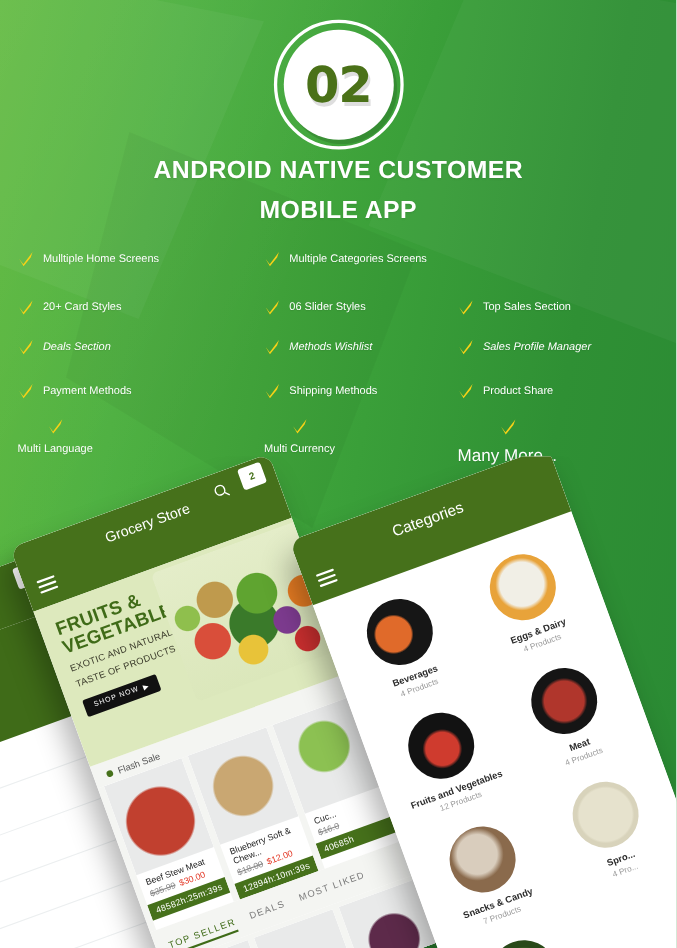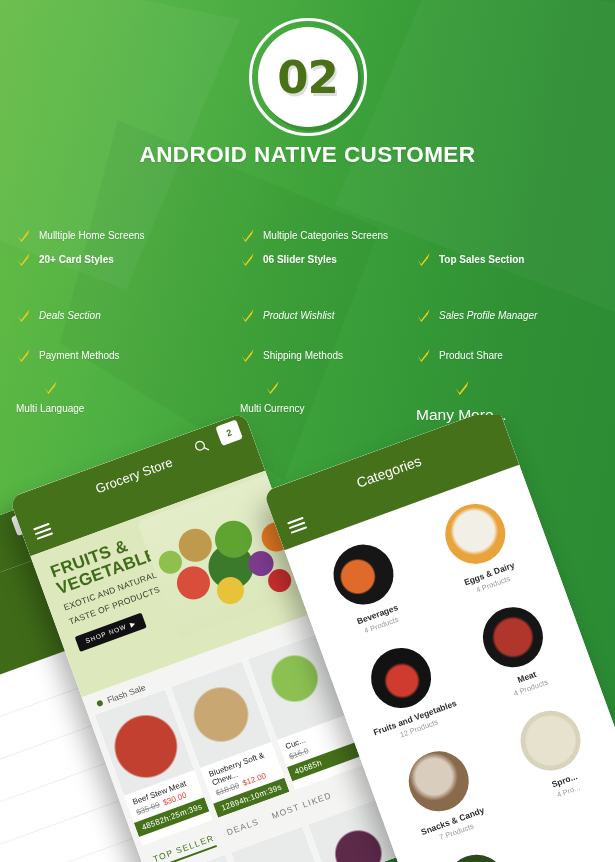--- a/index.html
+++ b/index.html
@@ -78,21 +78,21 @@
     color:#ffffff; font-size:10px; white-space:nowrap;
     text-shadow:0 1px 1px rgba(0,0,0,0.10);
   }
   .check {
     display:inline-block; width:15px; height:15px; flex:none;
     position:relative;
   }
   .check svg { display:block; }
   .c0 { left:16px;  top:4px; }
   .c1 { left:240px; top:4px; }
-  .r1 { top:28px;font-weight:bold; } .r2 { top:84px;font-style:italic; } .r3 { top:124px; } .r4 { top:156px;flex-direction:column; }
+  .r1 { top:48px; } .r2 { top:84px;font-style:italic; } .r3 { top:124px; } .r4 { top:156px;flex-direction:column; }
   .col1 { left:16px; }
   .col2 { left:240px; }
   .col3 { left:416px; }
   .feat.mm { font-size:15.5px; gap:11px; }
 
   
   #phones {
     position:absolute; top:415px; left:0; width:615px; height:447px;
     overflow:hidden;
   }
@@ -267,20 +267,21 @@
 
   <div id="badge-wrap">
     <div id="badge-ring"></div>
     <div id="badge-disc">
       <span id="badge-num">02</span>
     </div>
   </div>
 
   <h1 id="title">
     <span class="l1">ANDROID NATIVE CUSTOMER</span>
+    <span class="l2">MOBILE APP</span>
   </h1>
 
   <div id="features">
 
     <div class="feat col1 c0">
       <span class="check">
           <svg width="15" height="15" viewBox="0 0 15 15">
             <path d="M1.5 7.4 L5.2 12.2 L13.6 1.2 L11.9 6.0 L5.4 14.0 Z" fill="#f7d117"></path>
           </svg>
         </span>
@@ -334,21 +335,21 @@
           </svg>
         </span>
       <span>06 Slider Styles</span>
     </div>
     <div class="feat col2 r2">
       <span class="check">
           <svg width="15" height="15" viewBox="0 0 15 15">
             <path d="M1.5 7.4 L5.2 12.2 L13.6 1.2 L11.9 6.0 L5.4 14.0 Z" fill="#f7d117"></path>
           </svg>
         </span>
-      <span>Product Wishlist</span>
+      <span>Methods Wishlist</span>
     </div>
     <div class="feat col2 r3">
       <span class="check">
           <svg width="15" height="15" viewBox="0 0 15 15">
             <path d="M1.5 7.4 L5.2 12.2 L13.6 1.2 L11.9 6.0 L5.4 14.0 Z" fill="#f7d117"></path>
           </svg>
         </span>
       <span>Shipping Methods</span>
     </div>
     <div class="feat col2 r4">

